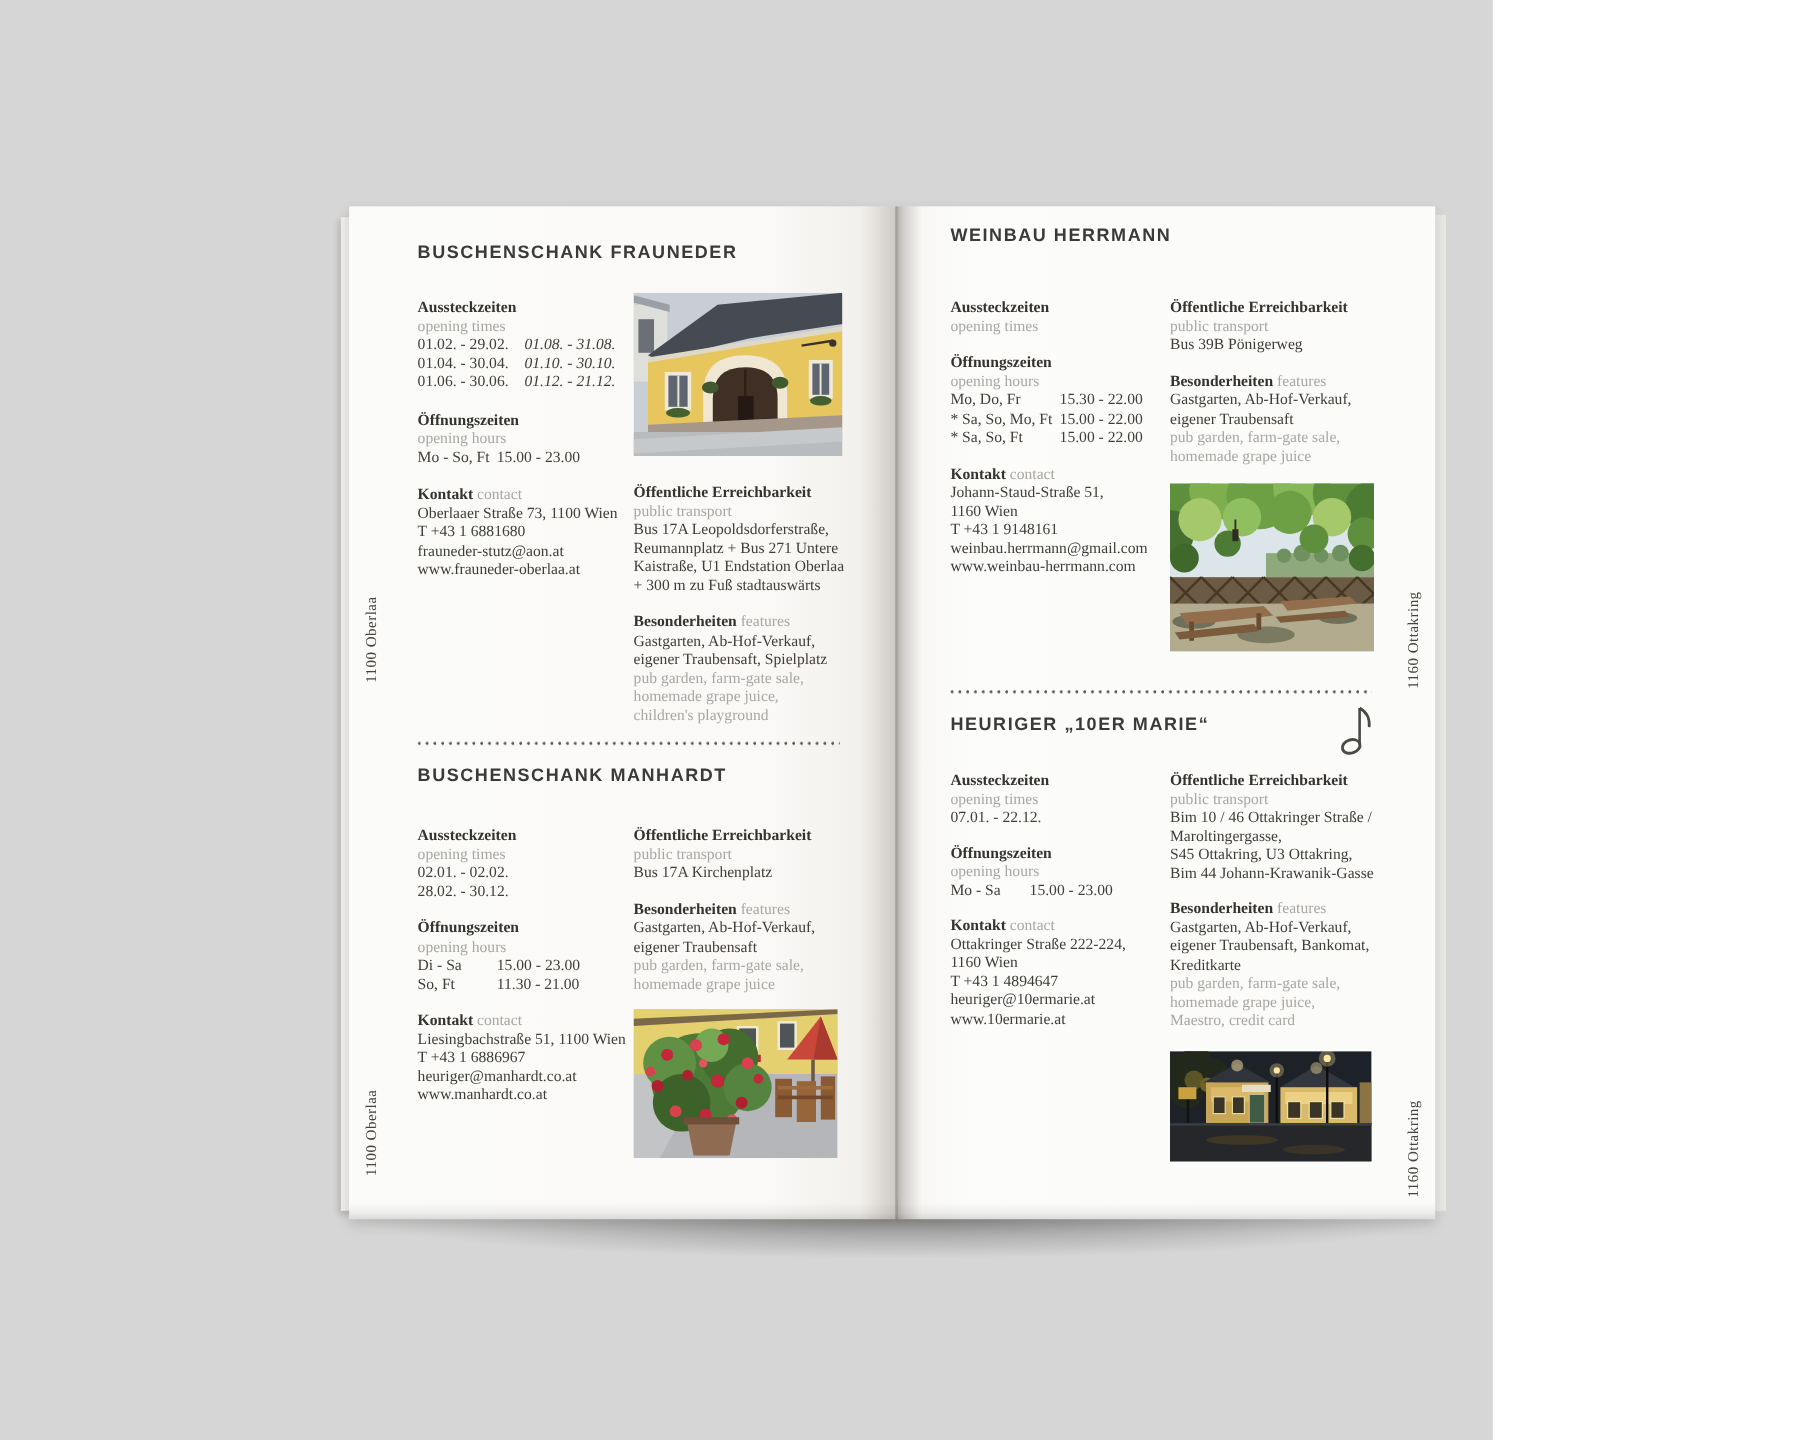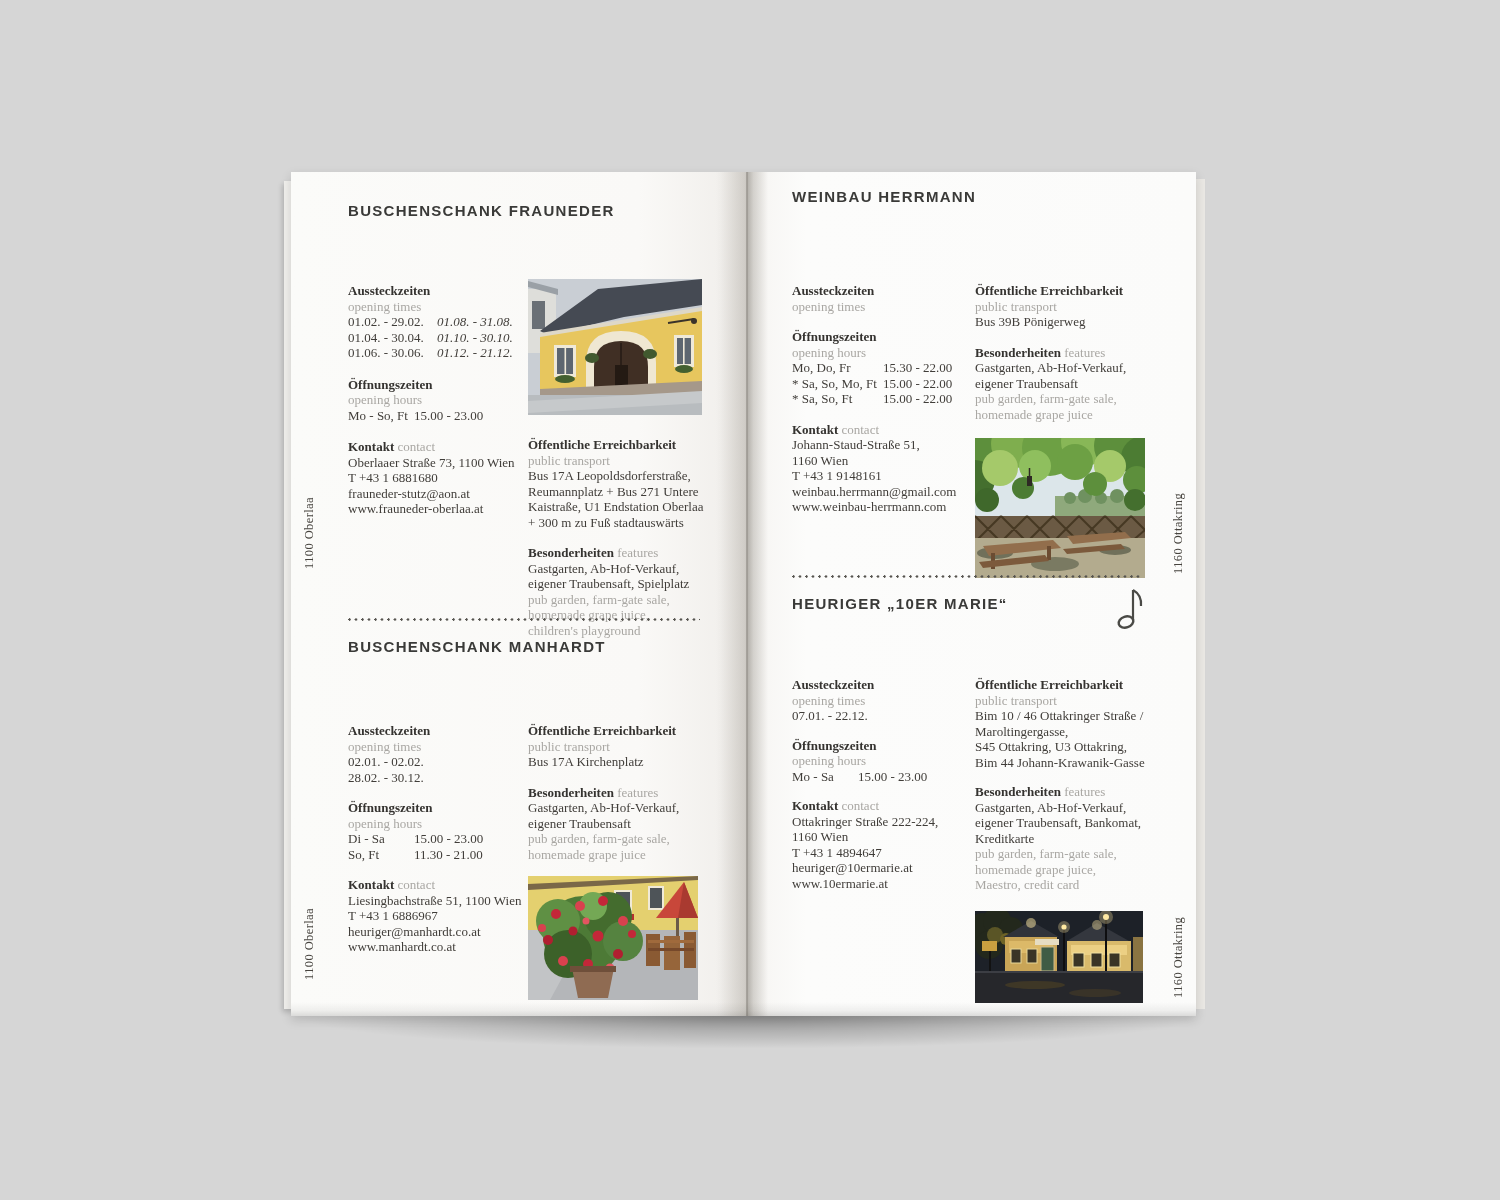--- a/index.html
+++ b/index.html
@@ -1,16 +1,16 @@
 <!DOCTYPE html>
 <html><head>
 <meta charset="utf-8">
 <style>
   html,body{margin:0;padding:0;}
-  #stage{position:relative;width:1500px;height:1200px;background:#d6d6d6;overflow:hidden;
+  #stage{position:relative;width:1244px;height:1200px;background:#d6d6d6;overflow:hidden;
          font-family:"Liberation Serif", serif;}
   
   .sheet-under{position:absolute;background:#f0efec;}
   .sheet-under.l{left:284px;top:181px;width:12px;height:828px;box-shadow:-2px 3px 5px rgba(0,0,0,.16);}
   .sheet-under.r{left:1194px;top:179px;width:11px;height:830px;background:#eae8e4;}
   .floor-shadow{position:absolute;left:275px;top:998px;width:950px;height:52px;
       background:radial-gradient(ellipse at 50% 32%, rgba(0,0,0,.34), rgba(0,0,0,0) 68%);}
   .spread{position:absolute;left:291px;top:172px;width:905px;height:844px;
       box-shadow:0 4px 10px rgba(0,0,0,.15);}
   .page{position:absolute;top:0;height:100%;}
@@ -21,21 +21,21 @@
   .page:after{content:"";position:absolute;left:0;right:0;bottom:0;height:14px;
       background:linear-gradient(to bottom,rgba(0,0,0,0),rgba(0,0,0,.05) 60%,rgba(0,0,0,.13));}
   .fold-line{position:absolute;left:455px;top:0;bottom:0;width:2px;background:rgba(72,66,58,.35);}
   .fold-shade-l{position:absolute;left:425px;top:0;bottom:0;width:30px;
       background:linear-gradient(to right,rgba(0,0,0,0),rgba(85,78,68,.14));}
   .fold-shade-r{position:absolute;left:457px;top:0;bottom:0;width:20px;
       background:linear-gradient(to right,rgba(55,50,42,.2),rgba(0,0,0,0));}
   
   .h-title{position:absolute;font-family:"Liberation Sans",sans-serif;font-weight:700;
       font-size:15px;letter-spacing:1.3px;color:#3a3a38;white-space:nowrap;}
-  .col{position:absolute;font-size:13px;line-height:15.5px;color:#403d39;margin-top:35px;}
+  .col{position:absolute;font-size:13px;line-height:15.5px;color:#403d39;}
   .block{margin-bottom:13px;}
   .de{font-weight:700;color:#353330;}
   .en{color:#a9a7a3;}
   .pre{white-space:pre-line;}
   .dates{display:flex;}
   .dc1{width:89px;flex:none;}
   .dc2{flex:1;font-style:italic;}
   .hours{display:flex;align-items:flex-end;}
   .hd{width:66px;flex:none;}
   .hours.wide .hd{width:91px;}

